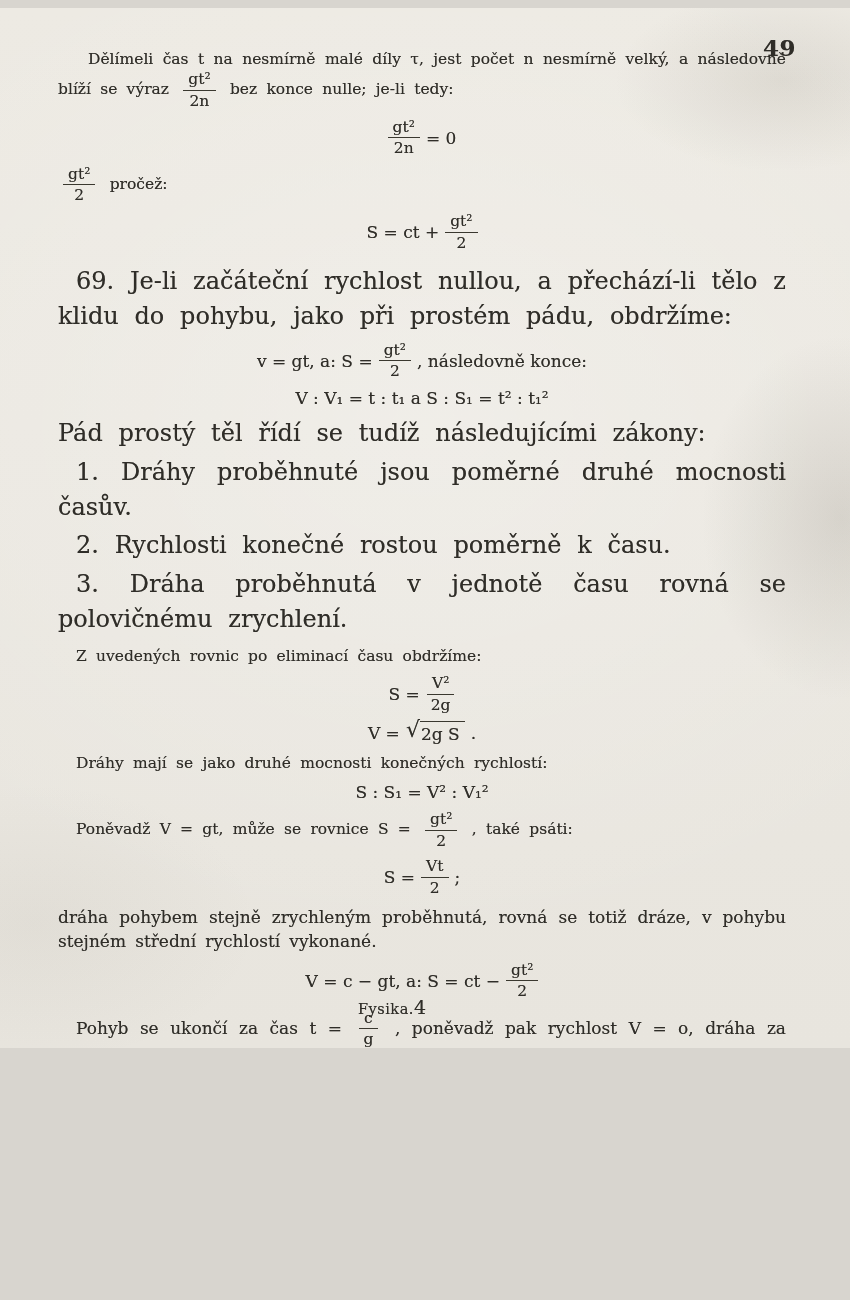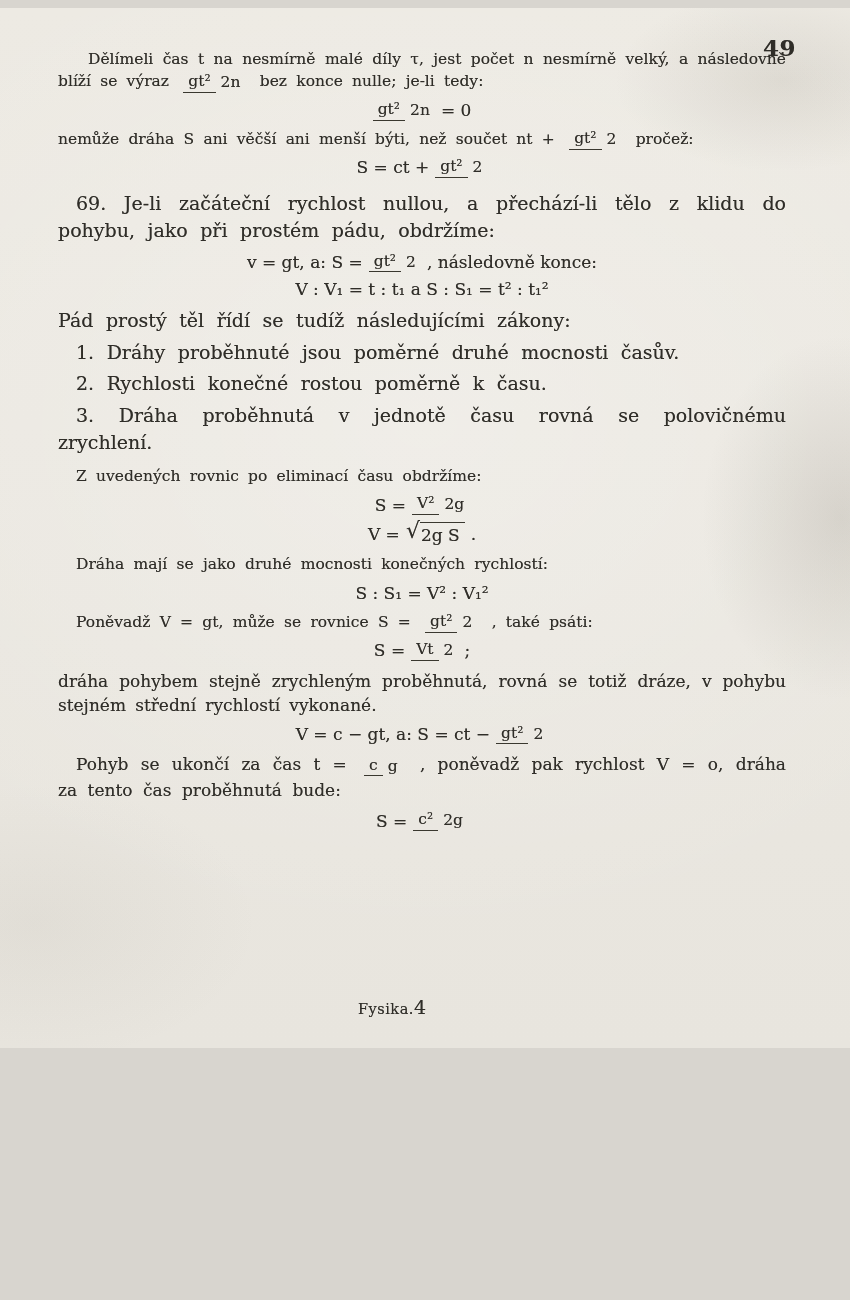--- a/index.html
+++ b/index.html
@@ -8,29 +8,29 @@
   .sheet::before{content:"";position:absolute;inset:0;pointer-events:none;background:
     radial-gradient(240px 130px at 92% 7%, rgba(125,118,104,.14), transparent 70%),
     radial-gradient(200px 260px at 99% 49%, rgba(115,108,95,.18), transparent 70%),
     radial-gradient(320px 200px at 4% 88%, rgba(125,118,104,.07), transparent 70%),
     radial-gradient(900px 700px at 50% 40%, rgba(255,255,255,.25), transparent 75%),
     linear-gradient(180deg,#edeae3 0%,#eae7e0 60%,#e8e5de 100%);}
   .content{position:relative;padding:40px 64px 0 58px}
   p{margin:0;text-shadow:0 0 .5px rgba(47,45,40,.55)}
   .small{font-size:15.5px;line-height:1.45;text-align:justify;word-spacing:.28em}
   .med{font-size:17px;line-height:1.5;text-align:justify;word-spacing:.3em}
-  .large{font-size:19px;line-height:1.45;text-align:justify;word-spacing:.34em}
+  .large{font-size:24px;line-height:1.45;text-align:justify;word-spacing:.34em}
   .notetext{font-size:17px;line-height:1.42;text-align:justify;word-spacing:.22em}
   .ind{text-indent:30px}
   .ind-sm{text-indent:18px}
   .mt6{margin-top:6px}.mt8{margin-top:8px}.mt12{margin-top:12px}
   .eq{display:flex;justify-content:center;align-items:center;font-size:17px;margin:7px 0;
       text-shadow:0 0 .5px rgba(47,45,40,.55)}
   .eq > span{margin:0 3px}
-  .frac{display:inline-flex;flex-direction:row;align-items:flex-start;vertical-align:middle;
+  .frac{display:inline-flex;flex-direction:column;align-items:center;vertical-align:middle;
         font-size:15.5px;line-height:1.2;margin:0 5px;text-indent:0}
   .frac .num{padding:0 5px 1px;border-bottom:1.4px solid #3a382f}
   .frac .den{padding:1px 5px 0}
   .root{display:inline-flex;align-items:flex-start}
   .radical{font-size:22px;line-height:1;transform:translateY(-2px)}
   .vinculum{border-top:1.4px solid #3a382f;padding:2px 5px 0 1px}
   .laws p{margin-top:4px}
   .pagenum{position:absolute;top:26px;right:54px;font-size:23px;font-weight:bold;letter-spacing:.5px;
            text-shadow:0 0 .5px rgba(47,45,40,.55)}
   .footer{position:absolute;left:62px;right:128px;bottom:30px;display:flex;justify-content:center;
@@ -58,21 +58,20 @@
 
     <div class="eq">
       <span class="frac">
           <span class="num">gt²</span>
           <span class="den">2n</span>
         </span>
       <span>= 0</span>
     </div>
 
     <p class="small mt6">
-      <span>nemůže dráha S ani věčší ani menší býti, než součet nt +</span>
       <span class="frac">
           <span class="num">gt²</span>
           <span class="den">2</span>
         </span>
       <span>pročež:</span>
     </p>
 
     <div class="eq">
       <span>S = ct +</span>
       <span class="frac">
@@ -123,21 +122,21 @@
     <div class="eq mt8">
       <span>V =</span>
       <span class="root">
           <span class="radical">√</span>
           <span class="vinculum">2g S</span>
         </span>
       <span>.</span>
     </div>
 
     <p class="small ind-sm mt8">
-      <span>Dráha mají se jako druhé mocnosti konečných rychlostí:</span>
+      <span>Dráhy mají se jako druhé mocnosti konečných rychlostí:</span>
     </p>
 
     <div class="eq">
       <span>S : S₁ = V² : V₁²</span>
     </div>
 
     <p class="small ind-sm mt8">
       <span>Poněvadž V = gt, může se rovnice S =</span>
       <span class="frac">
           <span class="num">gt²</span>

